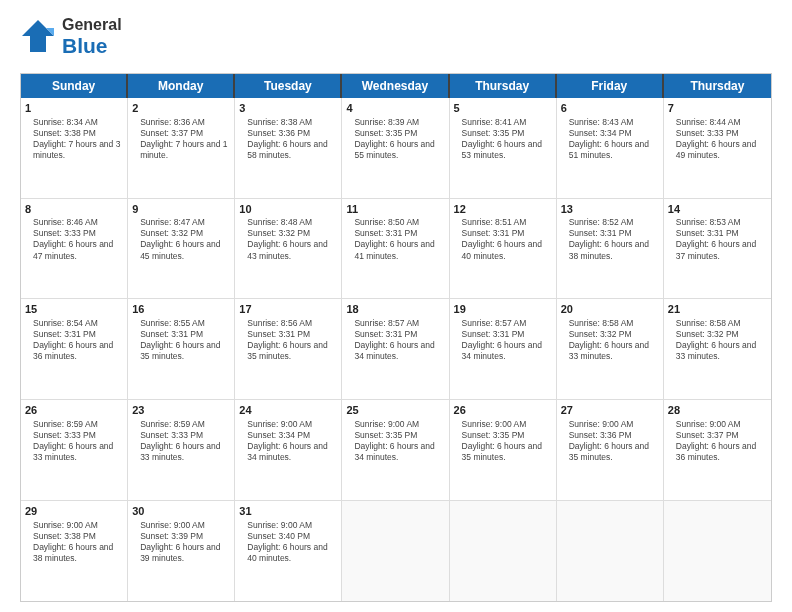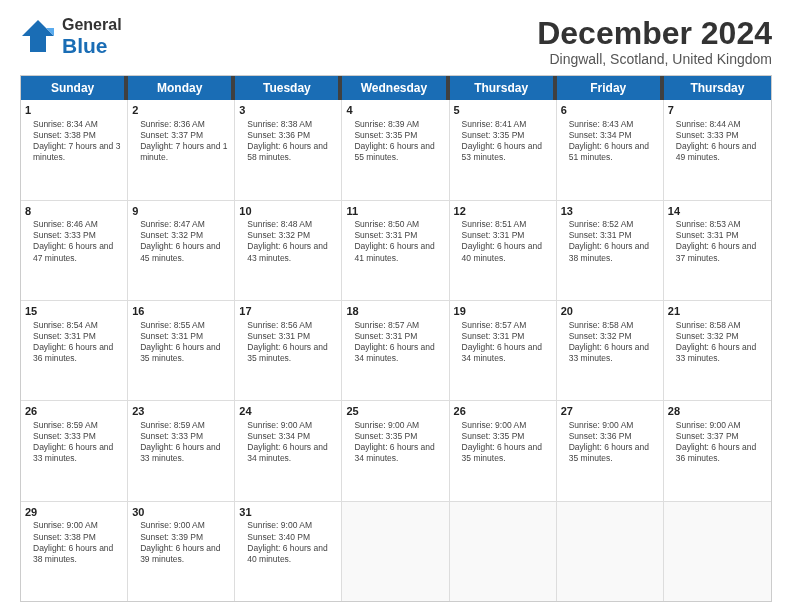--- a/index.html
+++ b/index.html
@@ -14,21 +14,21 @@
       width: 792px;
       height: 612px;
       padding: 16px 20px 10px 20px;
       display: flex;
       flex-direction: column;
     }
     .header {
       display: flex;
       justify-content: space-between;
       align-items: flex-start;
-      margin-bottom: 8px;
+      margin-bottom: 16px;
     }
     .logo {
       display: flex;
       align-items: center;
       gap: 6px;
     }
     .logo-text {
       display: flex;
       flex-direction: column;
       line-height: 1.1;
@@ -70,21 +70,21 @@
       display: grid;
       grid-template-columns: repeat(7, 1fr);
       background: #1a6db5;
     }
     .cal-header-cell {
       color: #fff;
       font-size: 12px;
       font-weight: bold;
       text-align: center;
       padding: 5px 2px;
-      border-right: 4px solid #404040;
+      border-right: 2px solid #404040;
     }
     .cal-header-cell:last-child { border-right: none; }
     .cal-body {
       flex: 1;
       display: flex;
       flex-direction: column;
     }
     .cal-row {
       display: grid;
       grid-template-columns: repeat(7, 1fr);
@@ -124,24 +124,20 @@
     <div class="logo">
       <svg class="logo-icon" viewBox="0 0 36 36">
         <polygon points="18,2 34,18 26,18 26,34 10,34 10,18 2,18" fill="#1a6db5"></polygon>
         <polygon points="26,10 34,10 34,18" fill="#5aabee"></polygon>
       </svg>
       <div class="logo-text">
         <span class="logo-general">General</span>
         <span class="logo-blue">Blue</span>
       </div>
     </div>
-    <div class="title-block">
-      <div class="title-main">December 2024</div>
-      <div class="title-sub">Dingwall, Scotland, United Kingdom</div>
-    </div>
   </div>
 
   <div class="calendar">
     <div class="cal-header">
     <div class="cal-header-cell">Sunday</div>
         <div class="cal-header-cell">Monday</div>
         <div class="cal-header-cell">Tuesday</div>
         <div class="cal-header-cell">Wednesday</div>
         <div class="cal-header-cell">Thursday</div>
         <div class="cal-header-cell">Friday</div>

